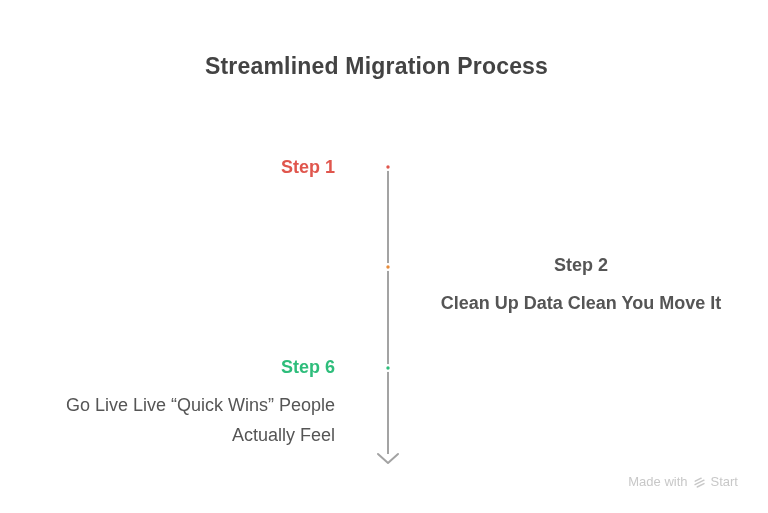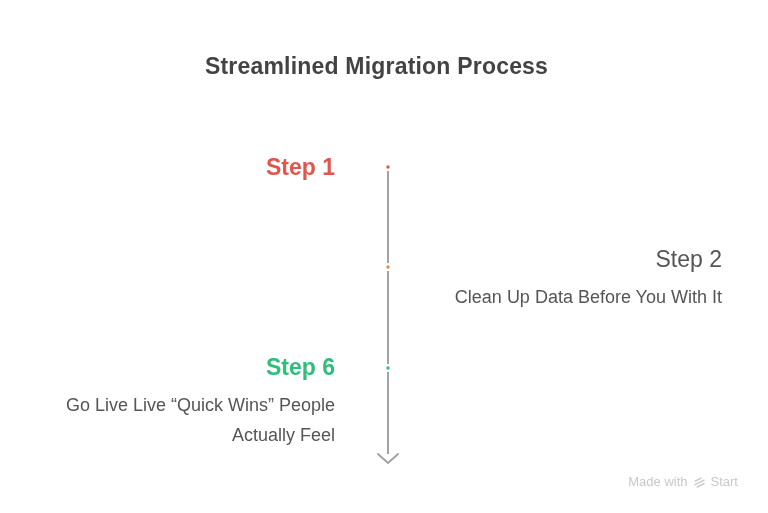--- a/index.html
+++ b/index.html
@@ -29,42 +29,43 @@
   }
   .timeline {
     position: absolute;
     left: 374px;
     top: 160px;
   }
   .step {
     position: absolute;
   }
   .step-label {
-    font-size: 23px;
+    font-size: 18px;
     line-height: 30px;
   }
   .step-label.bold {
     font-weight: 700;
   }
   .step-text {
     margin: 8px 0 0 0;
     font-size: 18px;
     line-height: 30px;
   }
   .step-1 {
     top: 152px;
     right: 433px;
     width: 265px;
     text-align: right;
   }
   .step-2 {
-    top: 244px;
+    top: 250px;
     left: 440px;
     width: 282px;
-    text-align: right;
+    text-align: center;
+    font-weight: bold;
   }
   .step-3 {
     top: 352px;
     right: 433px;
     width: 325px;
     text-align: right;
   }
   .watermark {
     position: absolute;
     right: 30px;
@@ -90,21 +91,21 @@
     <circle cx="14" cy="107" r="2.8" stroke="#ffffff" stroke-width="2.2" fill="#e78b3a"></circle>
     <circle cx="14" cy="208" r="2.8" stroke="#ffffff" stroke-width="2.2" fill="#2ebd7b"></circle>
   </svg>
 
   <div class="step step-1">
     <div class="step-label bold" style="color: rgb(224, 86, 77);">Step 1</div>
   </div>
 
   <div class="step step-2">
     <div class="step-label" style="color: rgb(85, 85, 85);">Step 2</div>
-    <p class="step-text">Clean Up Data Before You With It</p>
+    <p class="step-text">Clean Up Data Clean You Move It</p>
   </div>
 
   <div class="step step-3">
     <div class="step-label bold" style="color: rgb(46, 189, 123);">Step 6</div>
     <p class="step-text">Go Live Live “Quick Wins” People Actually Feel</p>
   </div>
 
   <div class="watermark" style="color: rgb(200, 200, 200);">
     <span>Made with</span>
     <svg width="13" height="13" viewBox="0 0 13 13" aria-hidden="true">

